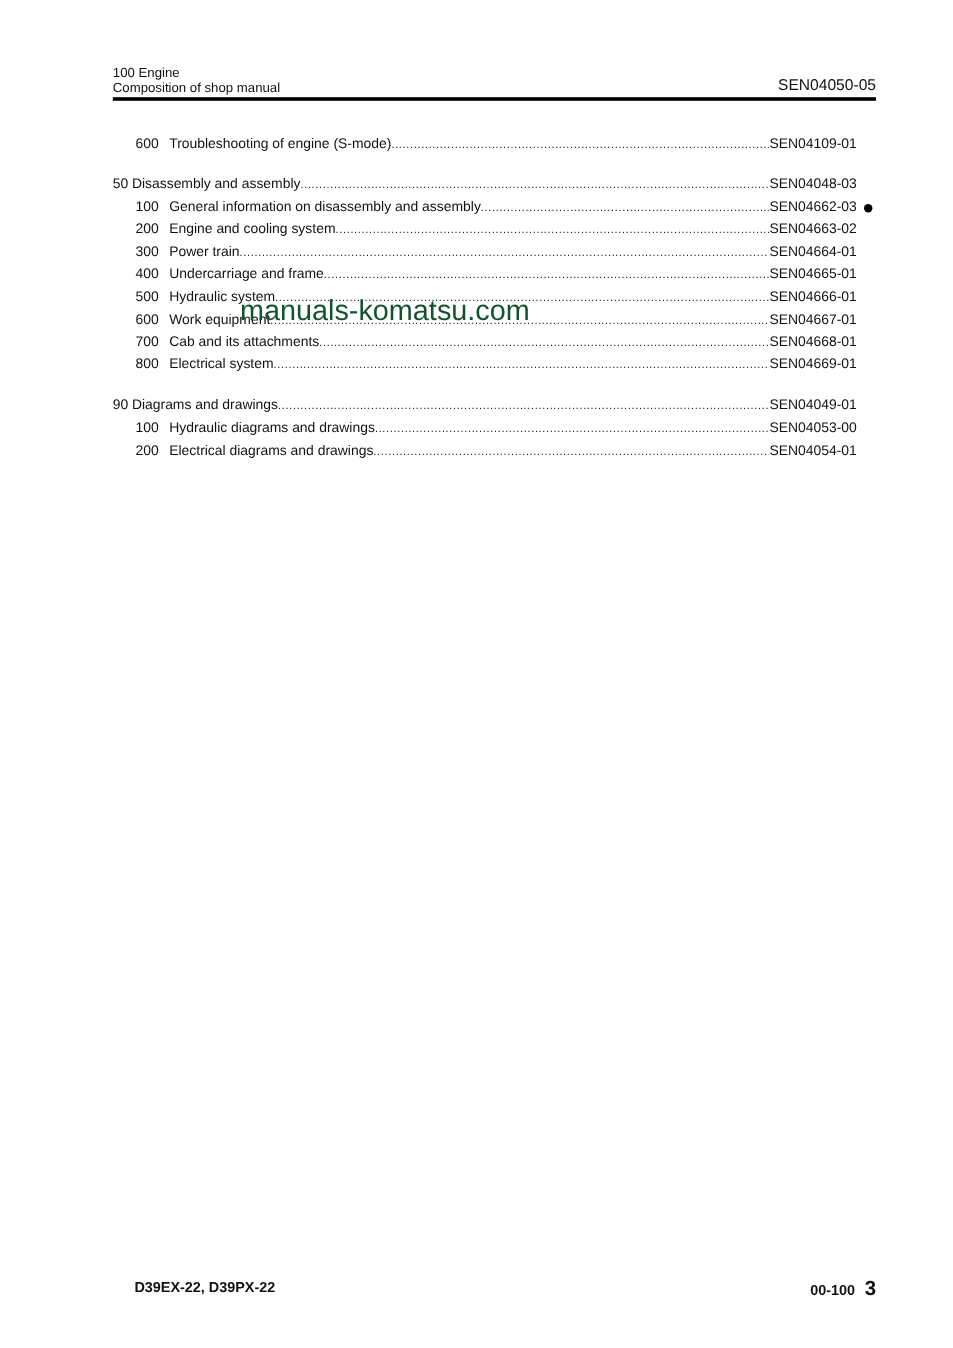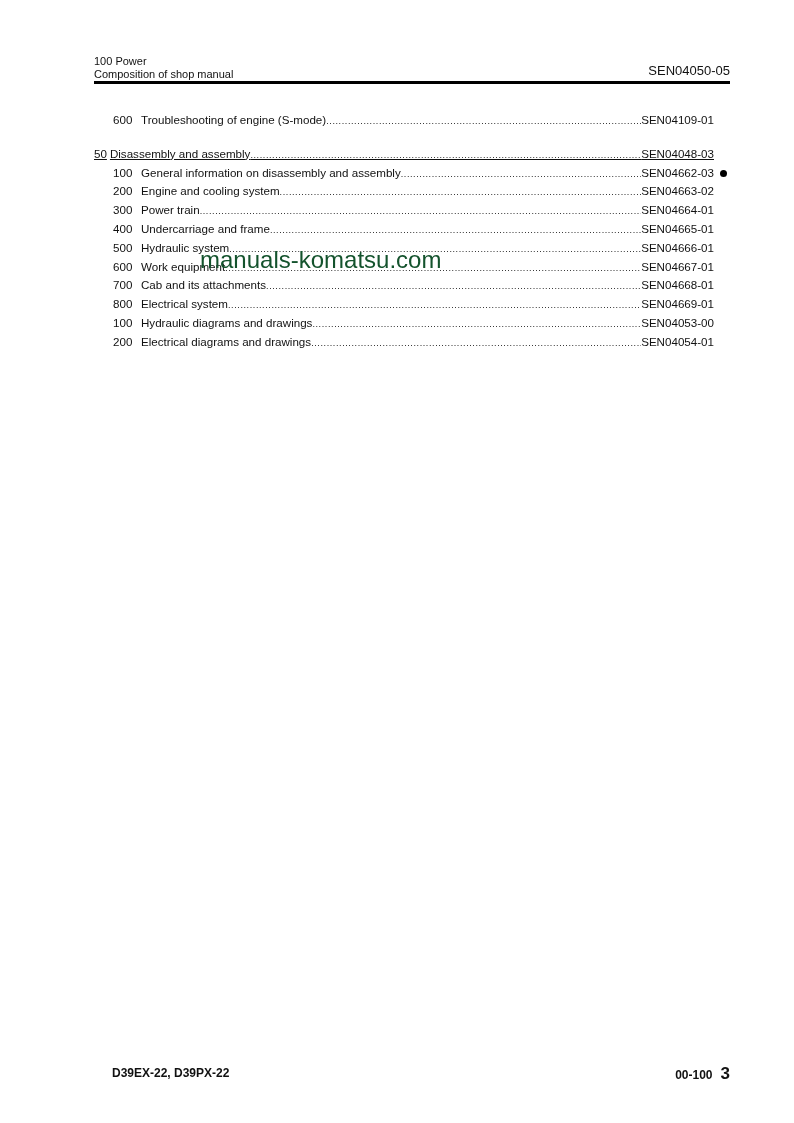--- a/index.html
+++ b/index.html
@@ -3,39 +3,39 @@
 <meta charset="utf-8">
 <style>
   html, body { margin:0; padding:0; background:#fff; }
   body { width:794px; height:1123px; position:relative; overflow:hidden;
          font-family:"Liberation Sans", sans-serif; color:#111; }
   .hdr-left { position:absolute; left:94px; top:55px; font-size:11px; line-height:13px; }
   .hdr-right { position:absolute; right:64px; top:63px; font-size:13px; }
   .hdr-rule { position:absolute; left:94px; top:81px; width:636px; height:3px; background:#000; }
   .toc { position:absolute; left:94px; top:111px; width:620px; }
   .row { position:relative; height:18.8px; font-size:11.6px; line-height:18.8px; display:flex; white-space:nowrap; }
-  .row.gap { margin-top:15px;text-decoration:underline; }
+  .row.gap { margin-top:15px; }
   .num { display:inline-block; }
   .sub .num { width:19px; text-align:center; margin-left:19px; margin-right:9px; }
   .top .num { margin-right:3px; }
   .title { flex:0 0 auto; }
   .dots { flex:1 1 auto; overflow:hidden; }
   .dots::after { content:"..............................................................................................................................................................................................................................................................................................................."; letter-spacing:0.6px; font-size:9px; }
   .code { flex:0 0 auto; }
   .mark { position:absolute; left:626px; top:6px; width:7px; height:7px; border-radius:50%; background:#000; }
   .watermark { position:absolute; left:200px; top:246px; font-size:24px; color:#14532d; letter-spacing:0px; }
   .ftr-left { position:absolute; left:112px; top:1066px; font-size:12px; font-weight:bold; }
   .ftr-right { position:absolute; right:64px; top:1064px; font-size:12px; font-weight:bold; }
   .ftr-right .pg { font-size:17px; margin-left:8px; }
 </style>
 </head>
 <body>
 
 <div class="hdr-left">
-  <div>100 Power</div>
+  <div>100 Engine</div>
   <div>Composition of shop manual</div>
 </div>
 <div class="hdr-right">SEN04050-05</div>
 <div class="hdr-rule"></div>
 
 <div class="toc" id="toc">
     <div class="row sub">
       <span class="num">600</span>
       <span class="title">Troubleshooting of engine (S-mode)</span>
       <span class="dots"></span>
@@ -89,20 +89,26 @@
       <span class="title">Cab and its attachments</span>
       <span class="dots"></span>
       <span class="code">SEN04668-01</span>
     </div>
     <div class="row sub">
       <span class="num">800</span>
       <span class="title">Electrical system</span>
       <span class="dots"></span>
       <span class="code">SEN04669-01</span>
     </div>
+    <div class="row top gap">
+      <span class="num">90</span>
+      <span class="title">Diagrams and drawings</span>
+      <span class="dots"></span>
+      <span class="code">SEN04049-01</span>
+    </div>
     <div class="row sub">
       <span class="num">100</span>
       <span class="title">Hydraulic diagrams and drawings</span>
       <span class="dots"></span>
       <span class="code">SEN04053-00</span>
     </div>
     <div class="row sub">
       <span class="num">200</span>
       <span class="title">Electrical diagrams and drawings</span>
       <span class="dots"></span>

